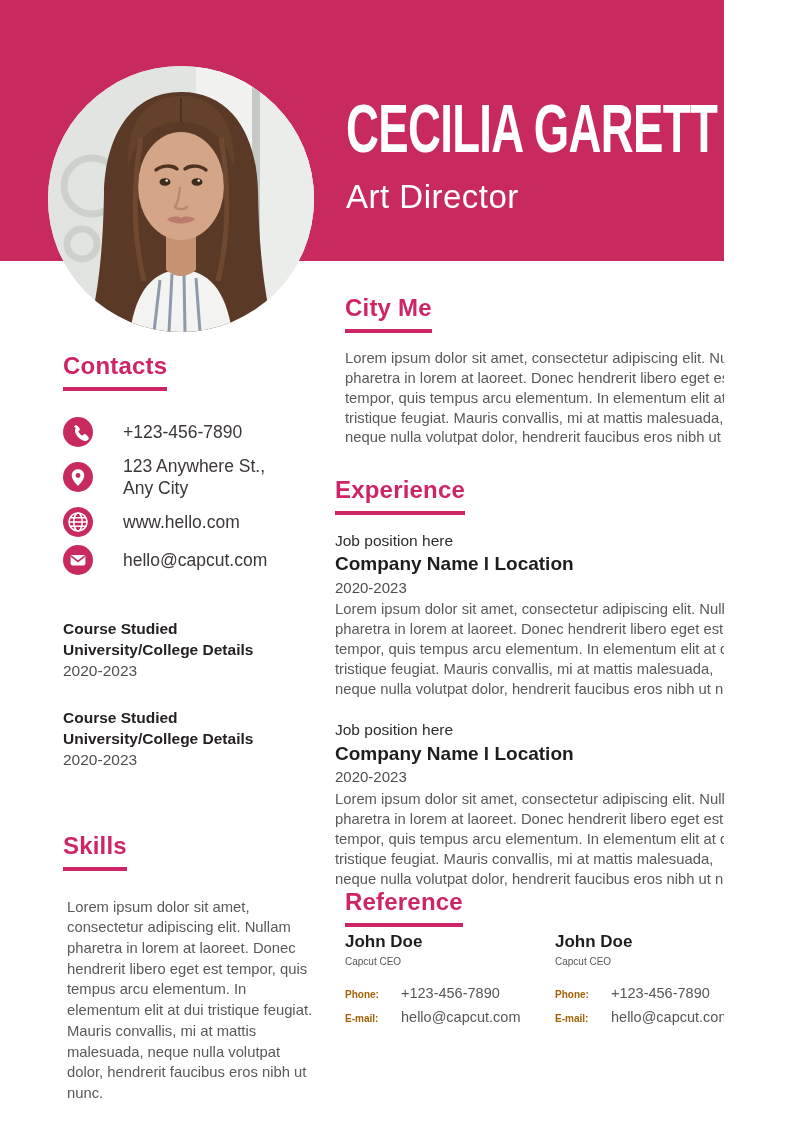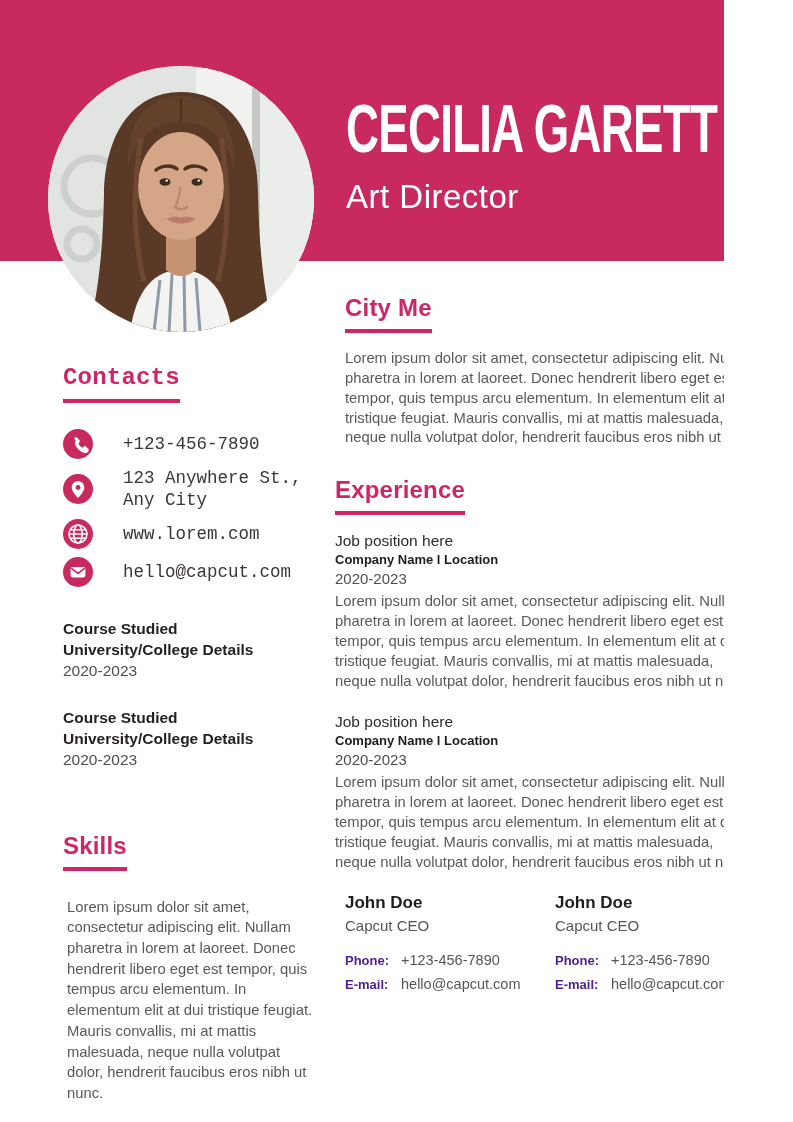--- a/index.html
+++ b/index.html
@@ -24,21 +24,21 @@
   .job-title { color:#ffffff; font-size:33px; font-weight:400; margin-top:16px; letter-spacing:0.5px; }
 
   
   .sec-h {
     display:inline-block; color:#CE2566; font-size:24px; font-weight:bold;
     line-height:1.15; letter-spacing:0.2px;
   }
   .sec-h::after { content:""; display:block; height:4px; background:#CE2566; margin-top:7px; }
 
   
-  .contacts { position:absolute; left:63px; top:364px; width:252px;font-family:Liberation Mono, monospace; }
+  .contacts { position:absolute; left:63px; top:352px; width:252px; }
   .contact-list { margin-top:26px; display:flex; flex-direction:column; gap:8px; }
   .contact-row { display:flex; align-items:center; gap:30px; }
   .cicon {
     width:30px; height:30px; border-radius:50%; background:#C8295F;
     flex:0 0 30px; display:flex; align-items:center; justify-content:center;
   }
   .contact-text { font-size:17.5px; color:#3C3637; line-height:1.26; white-space:pre-line; }
 
   .education { position:absolute; left:63px; top:598px; width:252px; }
   .edu-entry { margin-top:20px; }
@@ -51,31 +51,31 @@
 
   
   .about { position:absolute; left:345px; top:294px; width:418px; }
   .para { font-size:14.8px; color:#58595B; line-height:1.35; }
   .about .para { margin-top:16px; }
 
   .experience { position:absolute; left:335px; top:476px; width:418px; }
   .exp-entry { margin-top:15px; }
   .exp-entry + .exp-entry { margin-top:19px; }
   .exp-pos { font-size:15.5px; color:#2E2B2C; line-height:1.4; }
-  .exp-co { font-size:13px; font-weight:bold; color:#1F1C1D; line-height:1.38; }
+  .exp-co { font-size:19px; font-weight:bold; color:#1F1C1D; line-height:1.38; }
   .exp-years { font-size:15px; color:#4E4E50; line-height:1.38; }
   .exp-entry .para { margin-top:2px; }
 
   .reference { position:absolute; left:345px; top:888px; width:420px; }
   .ref-grid { display:grid; grid-template-columns:210px 210px; margin-top:4px; }
   .ref-name { font-size:17px; font-weight:bold; color:#1F1C1D; line-height:1.3; }
-  .ref-role { font-size:15px; color:#555658; margin-top:3px; }
+  .ref-role { font-size:10px; color:#555658; margin-top:3px; }
   .ref-rows { margin-top:15px; }
   .ref-row { display:flex; align-items:baseline; line-height:1.65; }
-  .ref-label { font-size:13px; font-weight:bold; color:#4c1d95; width:56px; flex:0 0 56px; }
+  .ref-label { font-size:10px; font-weight:bold; color:#a16207; width:56px; flex:0 0 56px; }
   .ref-value { font-size:14.5px; color:#555658; }
 </style>
 </head>
 <body>
 
 <div class="page">
 
   <div class="band"></div>
 
   <div class="photo-wrap">
@@ -142,21 +142,21 @@
 Any City</span>
       </div>
       <div class="contact-row">
         <span class="cicon">
           <svg viewBox="0 0 30 30" width="30" height="30" fill="none" stroke="#ffffff" stroke-width="1.6">
               <circle cx="15" cy="15" r="9"></circle>
               <ellipse cx="15" cy="15" rx="4.2" ry="9"></ellipse>
               <path d="M7.4 10.8h15.2M6 15h18M7.4 19.2h15.2"></path>
             </svg>
         </span>
-        <span class="contact-text">www.lorem.com</span>
+        <span class="contact-text">www.hello.com</span>
       </div>
       <div class="contact-row">
         <span class="cicon">
           <svg viewBox="0 0 30 30" width="30" height="30">
               <rect x="7.6" y="10" width="14.8" height="10.4" rx="1.8" fill="#ffffff"></rect>
               <path d="M8.8 11.6 L15 16.4 L21.2 11.6" stroke="#C8295F" stroke-width="1.7" fill="none" stroke-linecap="round" stroke-linejoin="round"></path>
             </svg>
         </span>
         <span class="contact-text">hello@capcut.com</span>
       </div>
@@ -196,20 +196,21 @@
     </div>
     <div class="exp-entry">
       <div class="exp-pos">Job position here</div>
       <div class="exp-co">Company Name l Location</div>
       <div class="exp-years">2020-2023</div>
       <div class="para">Lorem ipsum dolor sit amet, consectetur adipiscing elit. Nullam pharetra in lorem at laoreet. Donec hendrerit libero eget est tempor, quis tempus arcu elementum. In elementum elit at dui tristique feugiat. Mauris convallis, mi at mattis malesuada, neque nulla volutpat dolor, hendrerit faucibus eros nibh ut nunc.</div>
     </div>
   </div>
 
   <div class="reference">
+    <div class="sec-h">Reference</div>
     <div class="ref-grid">
       <div class="ref-col">
         <div class="ref-name">John Doe</div>
         <div class="ref-role">Capcut CEO</div>
         <div class="ref-rows">
           <div class="ref-row">
             <span class="ref-label">Phone:</span>
             <span class="ref-value">+123-456-7890</span>
           </div>
           <div class="ref-row">

